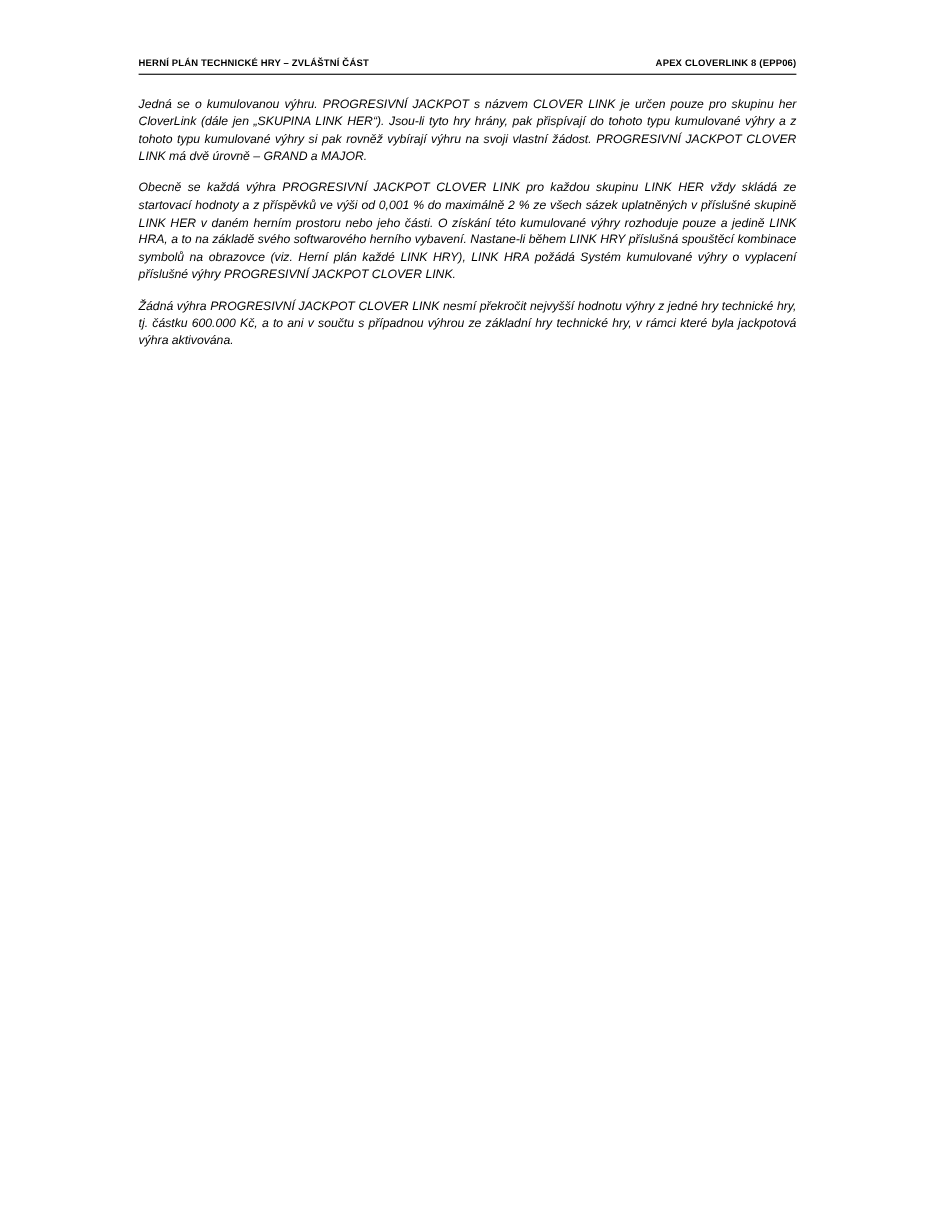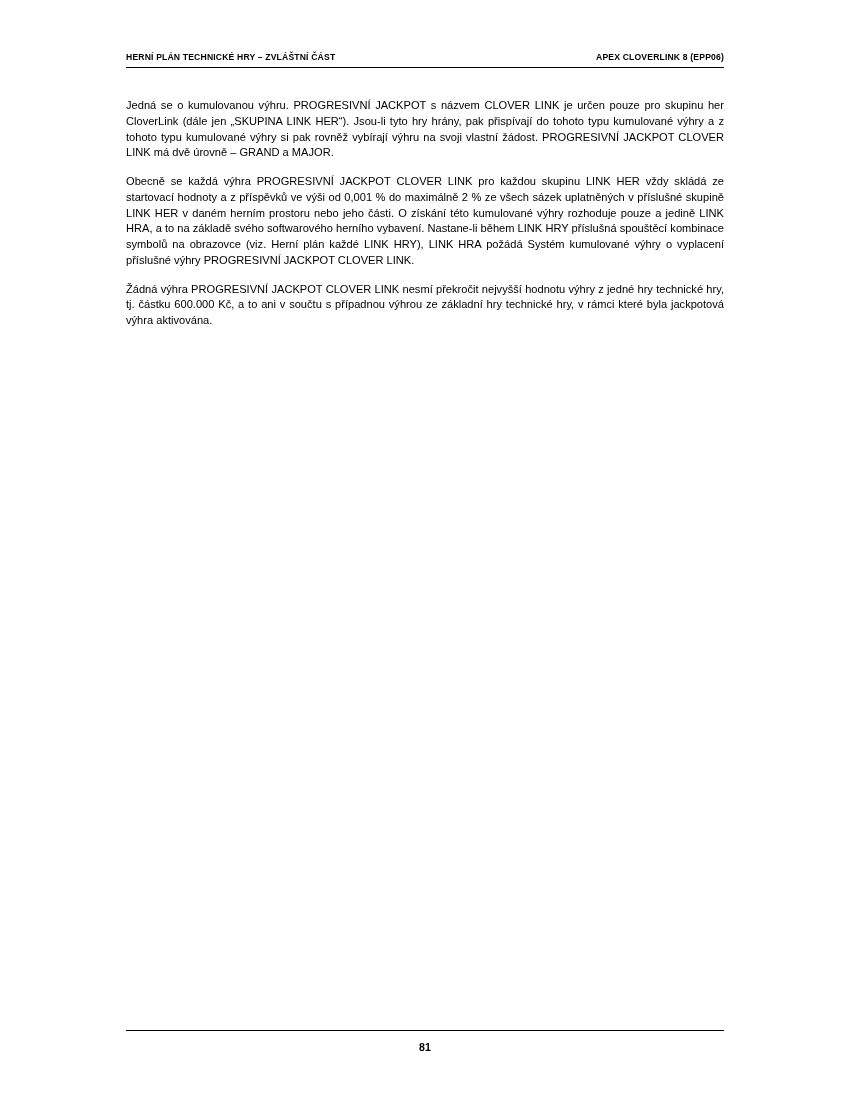--- a/index.html
+++ b/index.html
@@ -43,21 +43,22 @@
   }
   .header-right {
     white-space: nowrap;
   }
   .header-rule {
     border-bottom: 1.2px solid #000000;
     width: 100%;
   }
   
   .body-block {
-    margin-top: 30px;
+    margin-top: 20px;
+    font-style: italic;
   }
   p.para {
     margin: 0 0 13px 0;
     font-size: 11.1px;
     line-height: 1.42;
     text-align: justify;
     text-justify: inter-word;
     hyphens: none;
   }
   p.para:last-child {
@@ -95,18 +96,14 @@
     <div class="header-rule"></div>
 
     <div class="body-block">
       <p class="para">Jedná se o kumulovanou výhru. PROGRESIVNÍ JACKPOT s názvem CLOVER LINK je určen pouze pro skupinu her CloverLink (dále jen „SKUPINA LINK HER“). Jsou-li tyto hry hrány, pak přispívají do tohoto typu kumulované výhry a z tohoto typu kumulované výhry si pak rovněž vybírají výhru na svoji vlastní žádost. PROGRESIVNÍ JACKPOT CLOVER LINK má dvě úrovně – GRAND a MAJOR.</p>
       <p class="para">Obecně se každá výhra PROGRESIVNÍ JACKPOT CLOVER LINK pro každou skupinu LINK HER vždy skládá ze startovací hodnoty a z příspěvků ve výši od 0,001 % do maximálně 2 % ze všech sázek uplatněných v příslušné skupině LINK HER v daném herním prostoru nebo jeho části. O získání této kumulované výhry rozhoduje pouze a jedině LINK HRA, a to na základě svého softwarového herního vybavení. Nastane-li během LINK HRY příslušná spouštěcí kombinace symbolů na obrazovce (viz. Herní plán každé LINK HRY), LINK HRA požádá Systém kumulované výhry o vyplacení příslušné výhry PROGRESIVNÍ JACKPOT CLOVER LINK.</p>
       <p class="para">Žádná výhra PROGRESIVNÍ JACKPOT CLOVER LINK nesmí překročit nejvyšší hodnotu výhry z jedné hry technické hry, tj. částku 600.000 Kč, a to ani v součtu s případnou výhrou ze základní hry technické hry, v rámci které byla jackpotová výhra aktivována.</p>
     </div>
 
   </div>
 
-  <div class="footer">
-    <div class="footer-rule"></div>
-    <div class="footer-pageno">81</div>
-  </div>
 
 </div>
 
 </body></html>

